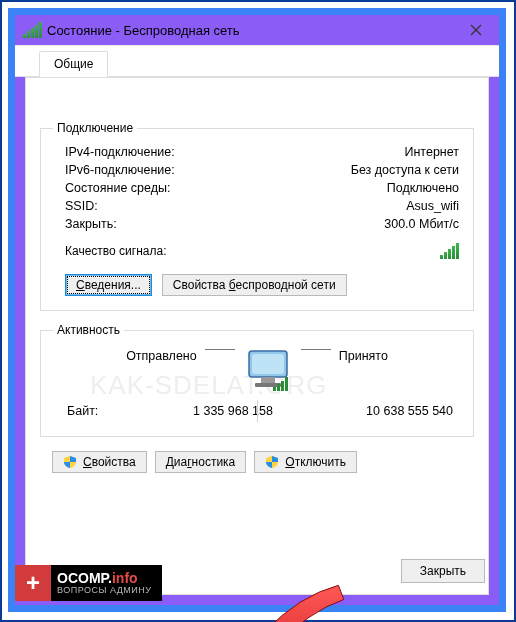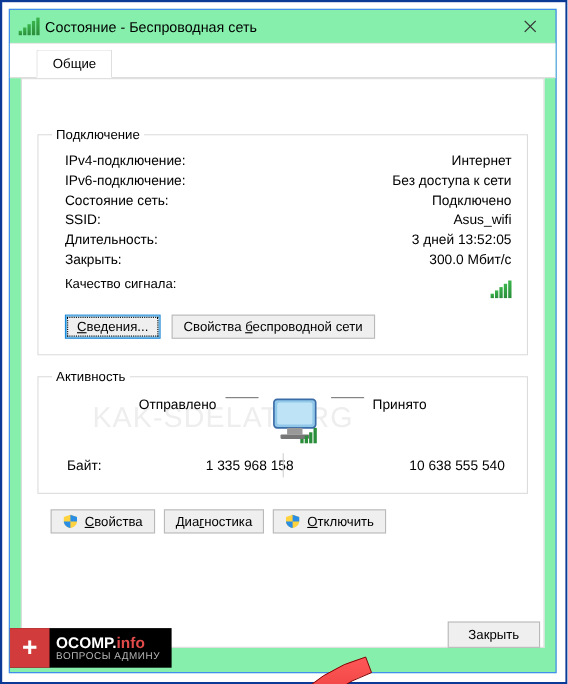--- a/index.html
+++ b/index.html
@@ -15,22 +15,22 @@
     height: 622px;
     box-sizing: border-box;
     border: 2px solid #0a3a95;
     padding: 6px;
     position: relative;
     background: #fff;
   }
   .window {
     width: 498px;
     height: 604px;
-    border: 1px solid #3b82f6;
-    background: #86efac;
+    border: 7px solid #3b82f6;
+    background: #8b5cf6;
     box-sizing: border-box;
     position: relative;
   }
   
   .titlebar {
     height: 30px;
     display: flex;
     align-items: center;
     padding: 0 8px;
     border-bottom: 1px solid #e8e8e8;
@@ -99,20 +99,21 @@
     display: flex;
     justify-content: space-between;
     padding: 2px 2px 2px 12px;
     font-size: 12.5px;
     gap: 24px;
   }
   .kv .k { color: #000; }
   .kv .v { color: #000; text-align: right; }
   .quality-row {
     display: flex;
+    align-items: center;
     padding: 6px 2px 4px 12px;
     justify-content: space-between;
   }
   .buttons-row {
     display: flex;
     gap: 10px;
     padding: 8px 2px 2px 12px;
   }
   button.win {
     background: #efefef;
@@ -257,30 +258,26 @@
 
         <div class="kv">
           <span class="k">IPv4-подключение:</span>
           <span class="v">Интернет</span>
         </div>
         <div class="kv">
           <span class="k">IPv6-подключение:</span>
           <span class="v">Без доступа к сети</span>
         </div>
         <div class="kv">
-          <span class="k">Состояние сеть:</span>
+          <span class="k">Состояние среды:</span>
           <span class="v">Подключено</span>
         </div>
         <div class="kv">
           <span class="k">SSID:</span>
           <span class="v">Asus_wifi</span>
-        </div>
-        <div class="kv">
-          <span class="k">Длительность:</span>
-          <span class="v">3 дней 13:52:05</span>
         </div>
         <div class="kv">
           <span class="k">Закрыть:</span>
           <span class="v">300.0 Мбит/с</span>
         </div>
 
         <div class="quality-row">
           <span>Качество сигнала:</span>
           <span>
             <span class="sig-bars" style="height:20px">

